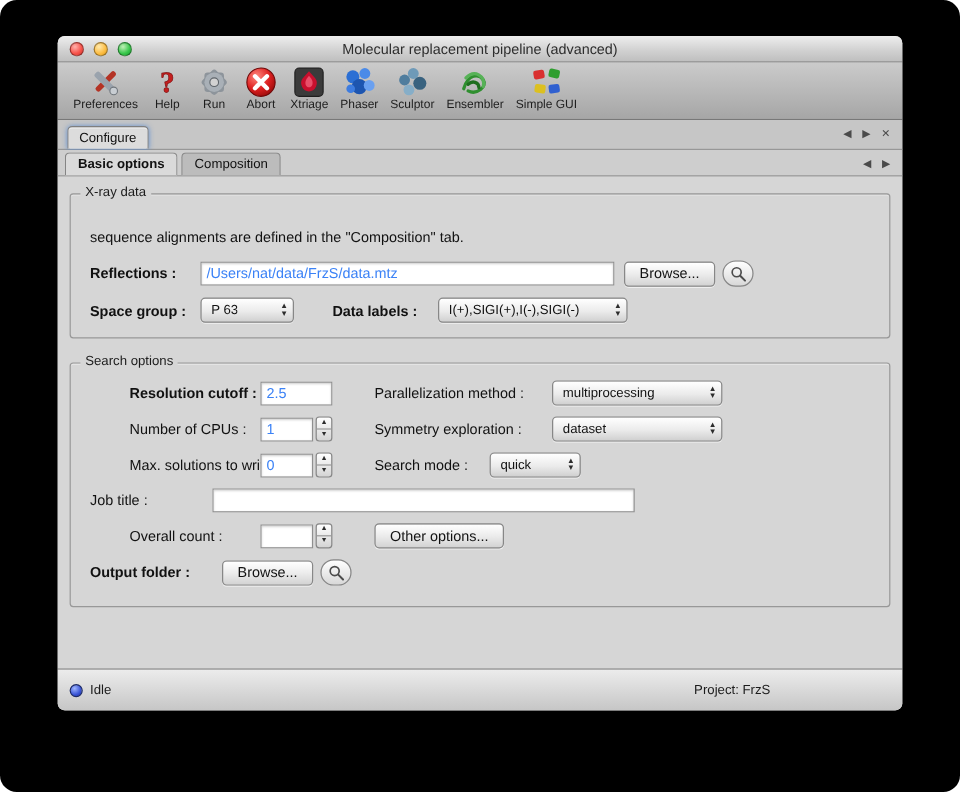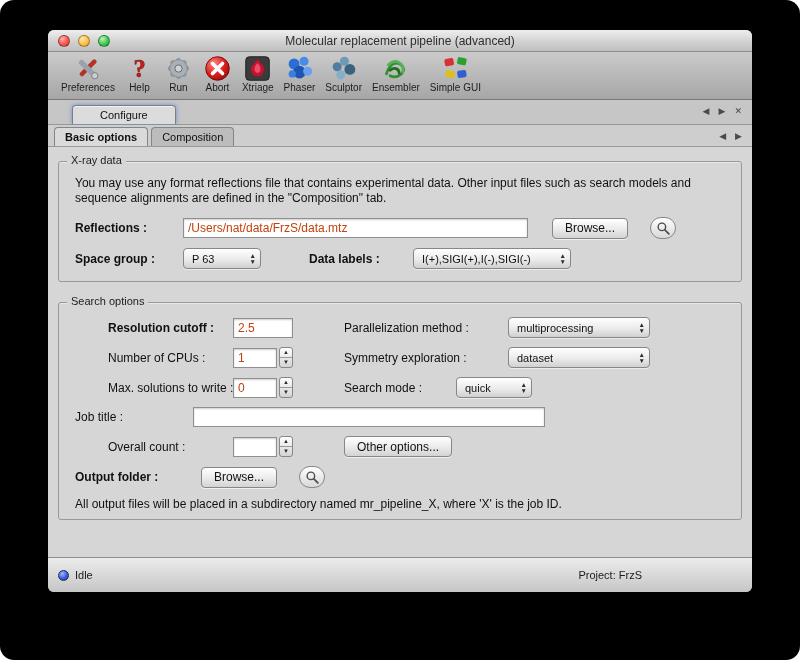--- a/index.html
+++ b/index.html
@@ -20,47 +20,47 @@
   
   .toolbar { height:48px; background:linear-gradient(#cbcbcb,#a6a6a6); border-bottom:1px solid #787878;
              display:flex; align-items:flex-start; padding:2px 8px 0; flex:0 0 auto; }
   .tool { display:flex; flex-direction:column; align-items:center; padding:0 5px; cursor:default; }
   .tool svg { width:29px; height:29px; display:block; }
   .tool .tlabel { font-size:10px; color:#1d1d1d; margin-top:-1px; white-space:nowrap; }
   
   .mainTabStrip { height:25px; background:#c6c6c6; border-bottom:1px solid #979797; display:flex;
                   align-items:flex-end; padding:0 8px; position:relative; flex:0 0 auto; }
   .mainTab { background:#dcdcdc; border:1px solid #7f7f7f; border-bottom:none; border-radius:4px 4px 0 0;
-             padding:3px 27px; font-size:11px; color:#111;
-             box-shadow:0 0 4px rgba(90,140,210,.9), inset 0 1px 0 rgba(255,255,255,.6);margin-left:16px; }
+             padding:3px 9px; font-size:11px; color:#111;
+             box-shadow:0 0 4px rgba(90,140,210,.9), inset 0 1px 0 rgba(255,255,255,.6); }
   .navBtns { position:absolute; right:10px; top:6px; display:flex; gap:9px; font-size:9px; color:#4a4a4a; }
   .navBtns span { cursor:default; }
   
   .subTabStrip { height:22px; background:#cecece; border-bottom:1px solid #9a9a9a; display:flex;
                  align-items:flex-end; padding:0 6px; position:relative; flex:0 0 auto; }
   .subTab { font-size:11px; padding:3px 10px; border:1px solid #848484; border-bottom:none;
             border-radius:4px 4px 0 0; margin-right:3px; color:#111; }
   .subTab.active { background:#dadada; font-weight:bold; }
   .subTab.inactive { background:#bcbcbc; }
   
   .content { flex:1 1 auto; background:#d6d6d6; padding:14px 10px 0; }
   .groupbox { position:relative; border:1px solid #989898; border-radius:3px; padding:14px 10px 8px;
               margin-bottom:20px; box-shadow:inset 0 1px 0 rgba(255,255,255,.45); }
   .legend { position:absolute; top:-8px; left:8px; background:#d6d6d6; padding:0 4px; font-size:11px; color:#1c1c1c; }
   .desc { font-size:12px; color:#111; padding-left:6px; margin-bottom:11px; line-height:15px; }
-  .row { display:flex; align-items:center; margin-bottom:9px; padding-left:6px;gap:16px; }
+  .row { display:flex; align-items:center; margin-bottom:9px; padding-left:6px; }
   .lbl { font-size:12px; color:#111; white-space:nowrap; }
   .bold { font-weight:bold; }
   .xlbl  { width:92px;  flex:0 0 auto; }
   .slbl1 { width:142px; flex:0 0 auto;padding-left:33px; }
   .slbl2 { width:148px; flex:0 0 auto; }
   .jlbl  { width:102px; flex:0 0 auto; }
   .sctrl { width:95px; display:flex; align-items:center; flex:0 0 auto; }
   input.textfield { border:1px solid #8f8f8f; background:#fff; font:12px "Liberation Sans",sans-serif;
-                    padding:2px 4px; height:20px; box-shadow:inset 0 1px 2px rgba(0,0,0,.2); color:#c2410c; }
+                    padding:2px 4px; height:20px; box-shadow:inset 0 1px 2px rgba(0,0,0,.2); color:#3b82f6; }
   .btn { font:12px "Liberation Sans",sans-serif; padding:0 12px; height:21px; border:1px solid #878787;
          border-radius:4px; background:linear-gradient(#ffffff,#ececec 50%,#d3d3d3);
          box-shadow:0 1px 0 rgba(255,255,255,.6); color:#111; cursor:default; }
   .roundBtn { width:26px; height:22px; border:1px solid #878787; border-radius:11px;
               background:linear-gradient(#ffffff,#d8d8d8); display:flex; align-items:center;
               justify-content:center; margin-left:6px; flex:0 0 auto; }
   .popup { height:21px; border:1px solid #878787; border-radius:4px;
            background:linear-gradient(#ffffff,#ebebeb 55%,#d0d0d0); display:flex; align-items:center;
            font-size:11px; color:#111; padding:0 4px 0 8px; box-shadow:0 1px 0 rgba(255,255,255,.5); }
   .popup .ptxt { white-space:nowrap; overflow:hidden; }
@@ -196,21 +196,21 @@
         <span>◀</span>
         <span>▶</span>
       </div>
     </div>
 
     <div class="content">
 
       <div class="groupbox">
         <div class="legend">X-ray data</div>
         <div class="desc">
-          <span>You may use any format reflections file that contains experimental data.  Other input files such as search models and</span><br>
+          <br>
           <span>sequence alignments are defined in the "Composition" tab.</span>
         </div>
         <div class="row">
           <span class="lbl bold xlbl">Reflections :</span>
           <input class="textfield" style="width: 345px;" value="/Users/nat/data/FrzS/data.mtz">
           <button class="btn" style="margin-left:8px">Browse...</button>
           <div class="roundBtn">
             <svg width="15" height="15" viewBox="0 0 28 28">
               <circle cx="11" cy="11" r="7" fill="none" stroke="#4c4c4c" stroke-width="2.6"></circle>
               <line x1="16.5" y1="16.5" x2="24" y2="24" stroke="#4c4c4c" stroke-width="3.2" stroke-linecap="round"></line>
@@ -299,21 +299,20 @@
           <span class="lbl bold jlbl">Output folder :</span>
           <button class="btn" style="margin-left:8px">Browse...</button>
           <div class="roundBtn">
             <svg width="15" height="15" viewBox="0 0 28 28">
               <circle cx="11" cy="11" r="7" fill="none" stroke="#4c4c4c" stroke-width="2.6"></circle>
               <line x1="16.5" y1="16.5" x2="24" y2="24" stroke="#4c4c4c" stroke-width="3.2" stroke-linecap="round"></line>
             </svg>
           </div>
         </div>
 
-        <div class="note">All output files will be placed in a subdirectory named mr_pipeline_X, where 'X' is the job ID.</div>
       </div>
     </div>
 
     <div class="statusbar">
       <div class="led"></div>
       <span>Idle</span>
       <span class="project">Project: FrzS</span>
     </div>
 
   </div>

